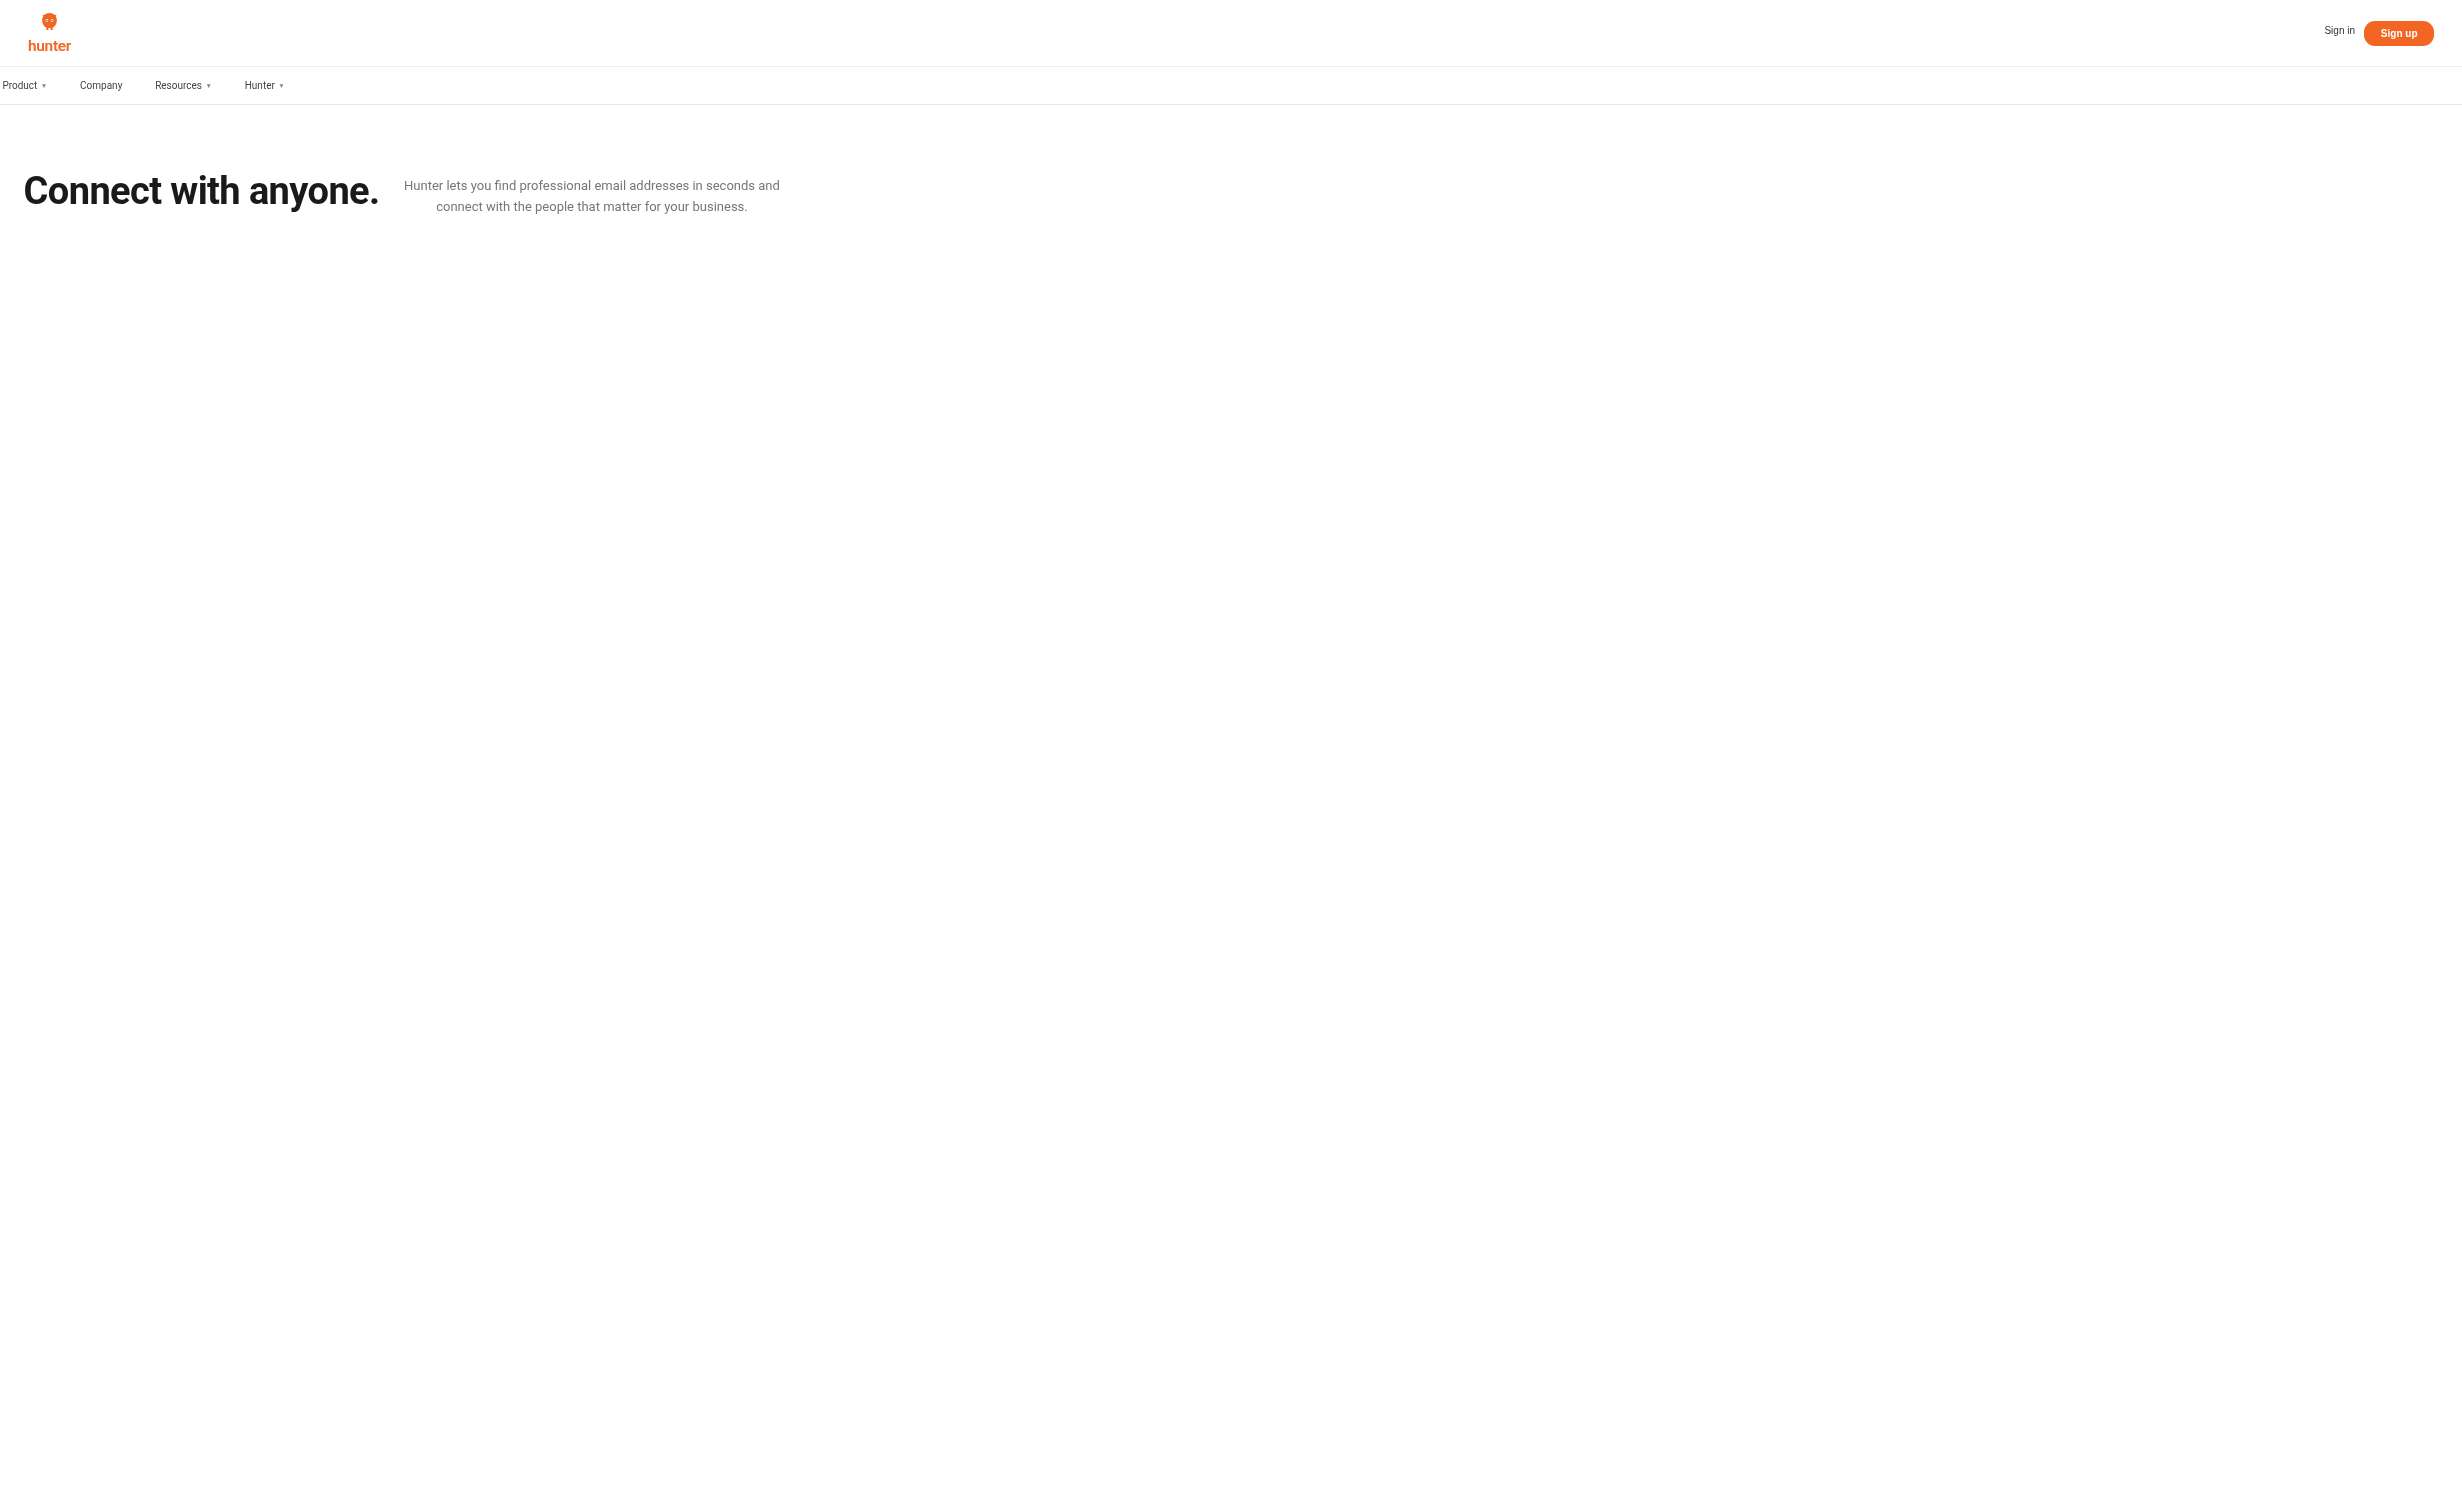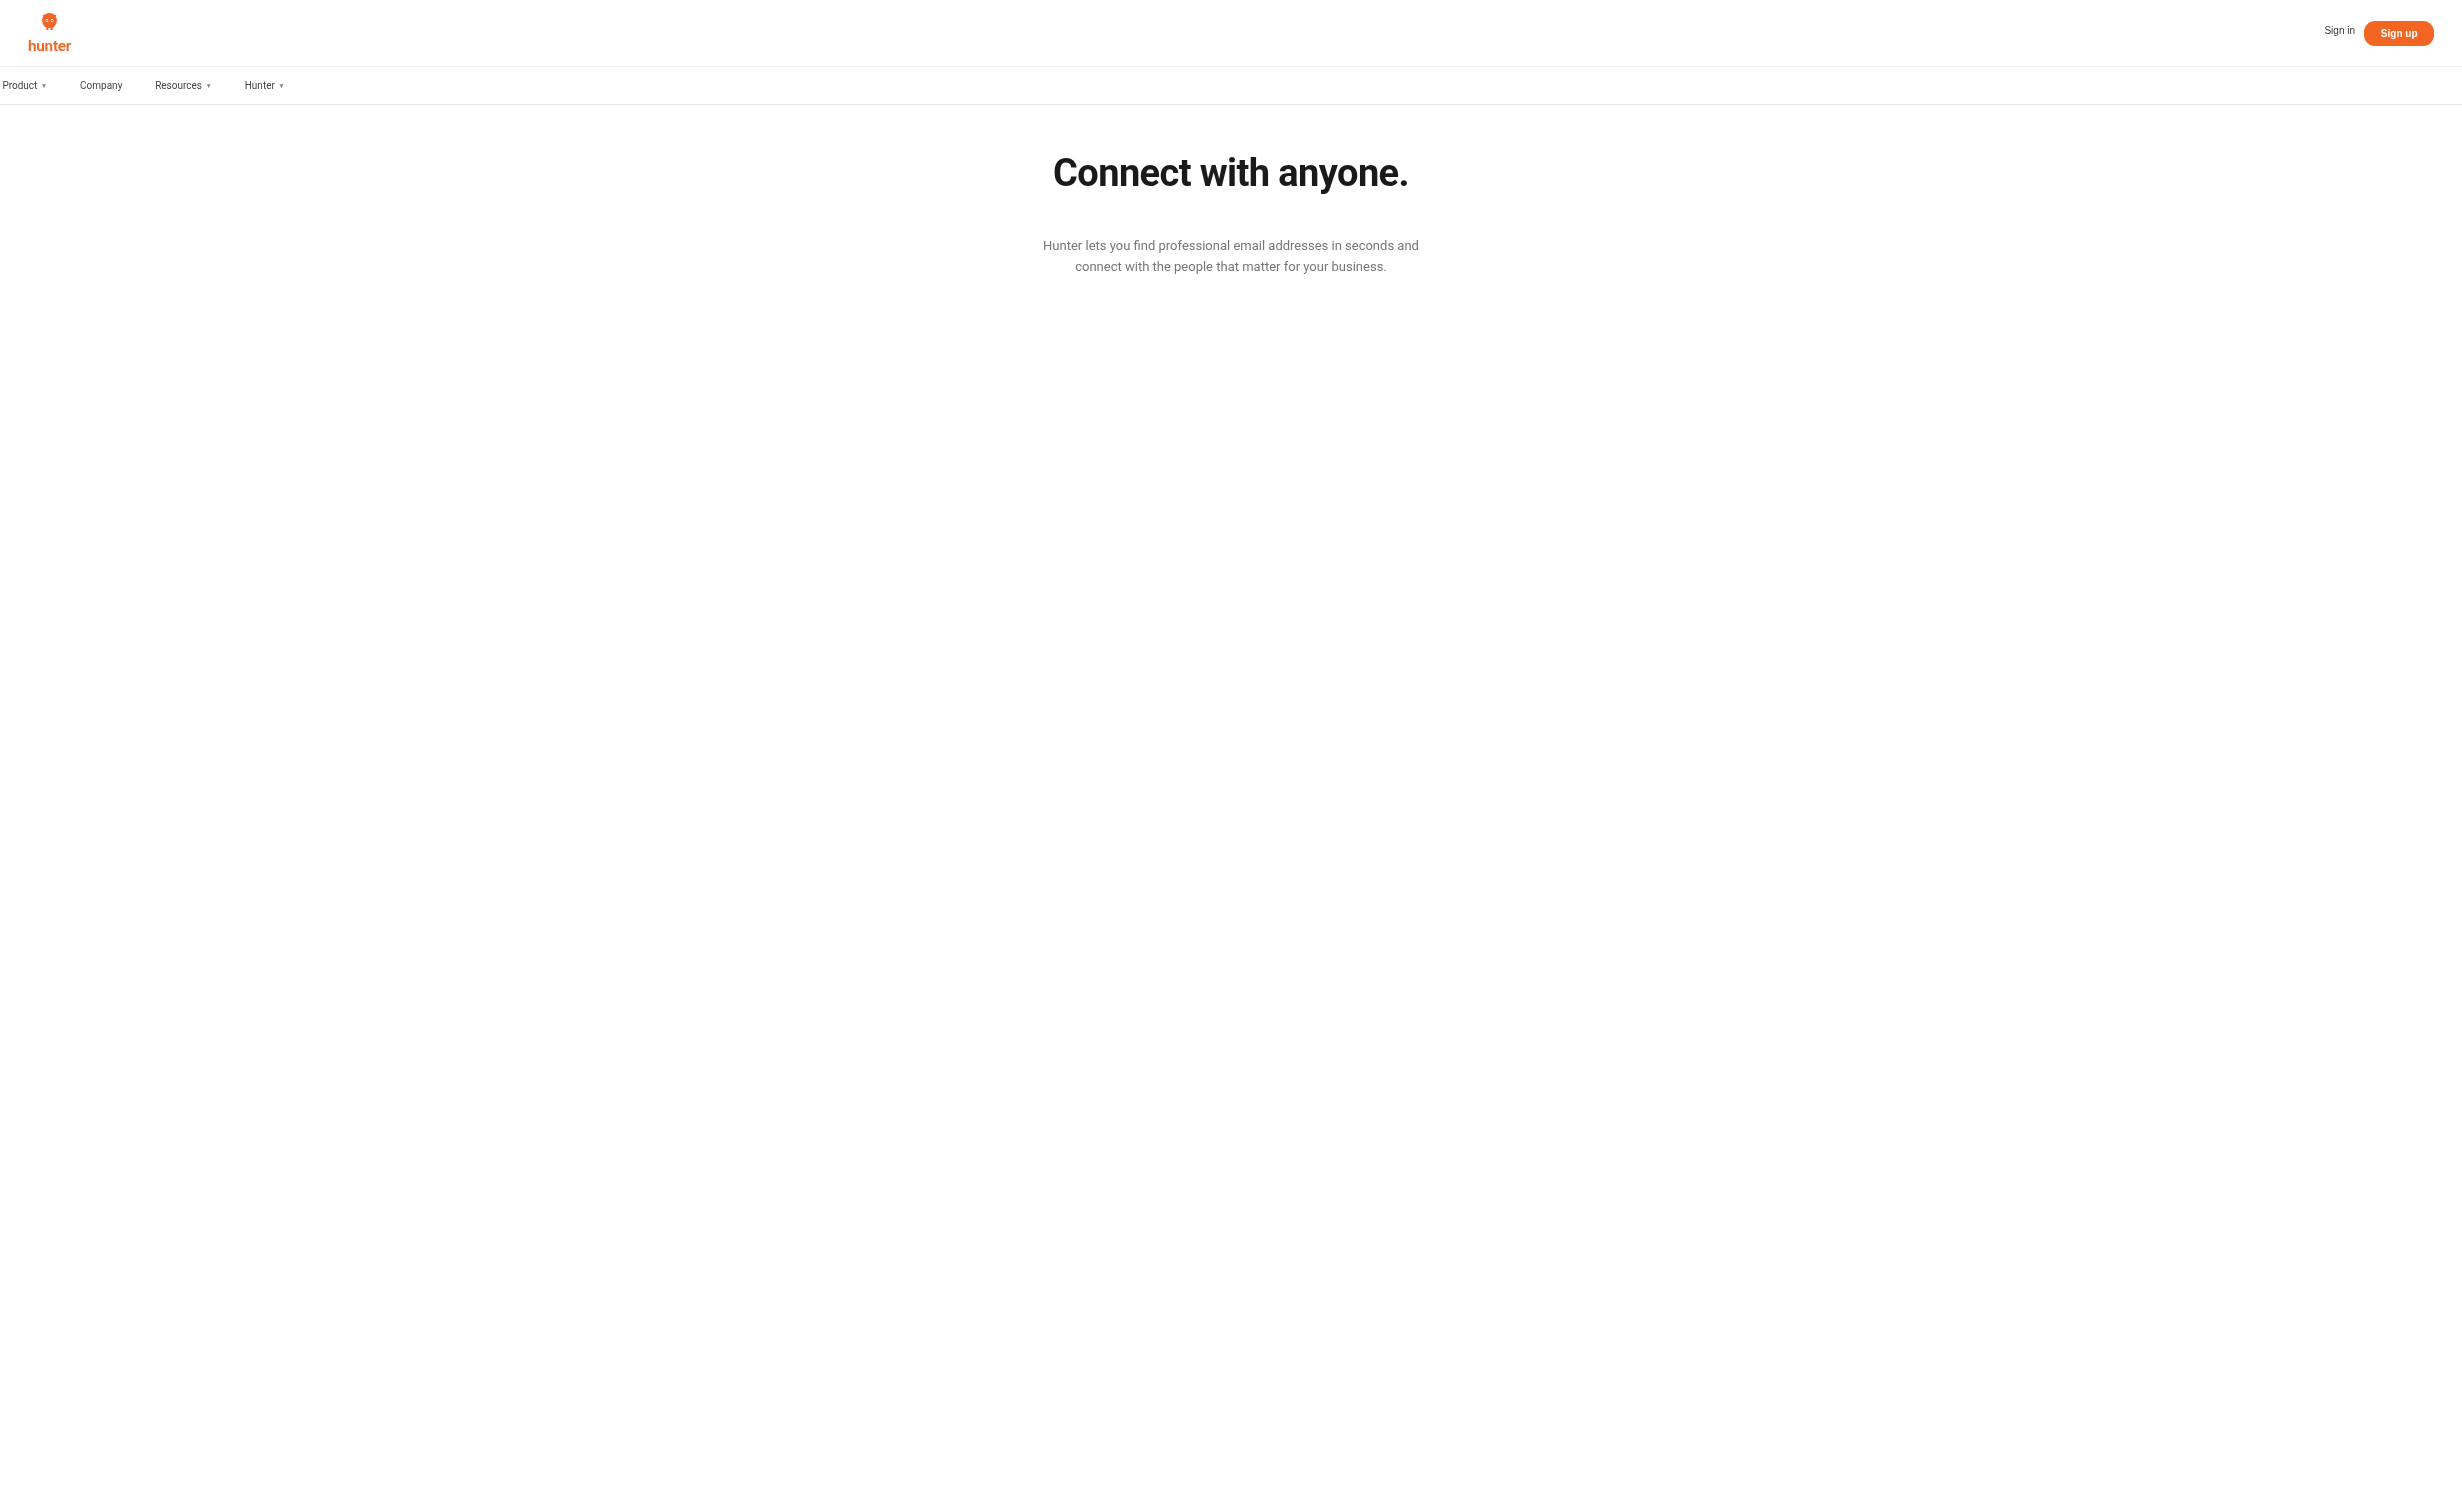--- a/index.html
+++ b/index.html
@@ -95,21 +95,21 @@
     }
 
     .chevron-icon {
       font-size: 6.5px;
       color: #888;
     }
 
     
     .hero {
       display: flex;
-      flex-direction: column;
+      flex-direction: row;
       align-items: center;
       text-align: center;
       padding: 47px 23.6px 35px;
       background: #fff;
     }
 
     .hero-title {
       font-size: 38px;
       font-weight: 700;
       color: #1a1a1a;

